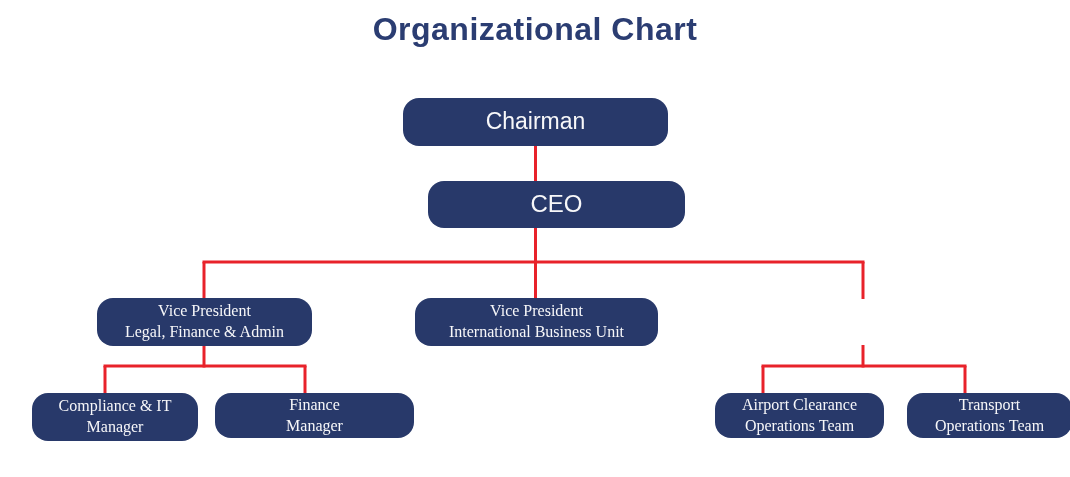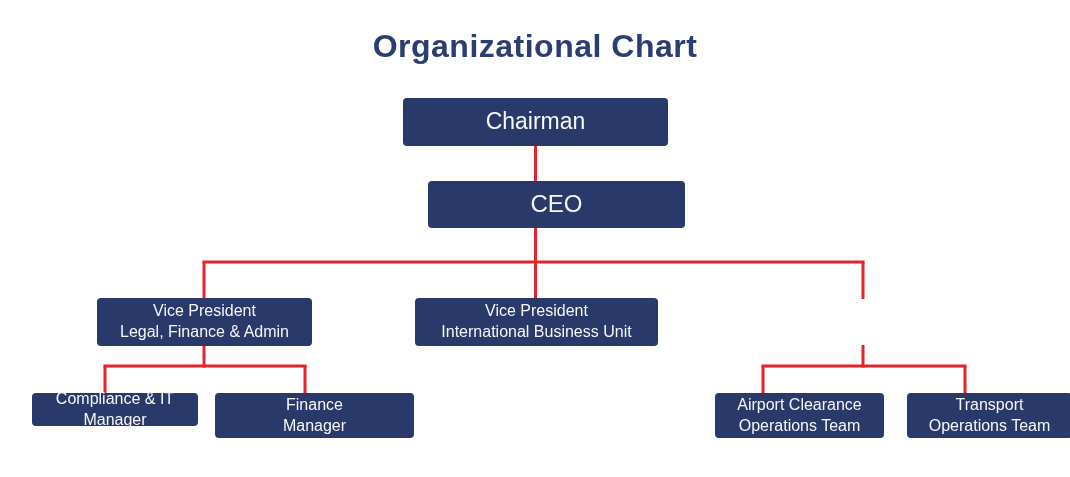--- a/index.html
+++ b/index.html
@@ -19,21 +19,21 @@
   .canvas {
     position: relative;
     width: 1070px;
     height: 477px;
     background: var(--color-background);
     overflow: hidden;
   }
   .chart-title {
     position: absolute;
     left: 0;
-    top: 28px;
+    top: 11px;
     width: 100%;
     margin: 0;
     text-align: center;
     font-size: 32px;
     font-weight: bold;
     letter-spacing: 0.5px;
     color: var(--color-title);
   }
   .connectors {
     position: absolute;
@@ -47,34 +47,34 @@
     stroke-width: 3;
   }
   .node {
     position: absolute;
     display: flex;
     align-items: center;
     justify-content: center;
     text-align: center;
     background: var(--color-box);
     color: var(--color-box_text);
-    border-radius: 4px;
+    border-radius: 16px;
     white-space: pre-line;
     line-height: 1.3;
   }
   .node.lvl1 { font-size: 23px; line-height: 1.1; }
   .node.lvl1b { font-size: 24px; line-height: 1.1; }
-  .node.lvl2, .node.lvl3 { font-size: 16px; }
+  .node.lvl2, .node.lvl3 { font-size: 16px; font-family: Liberation Serif, serif; }
 
   #n-chairman   { left: 403px; top:  98px; width: 265px; height: 48px; }
   #n-ceo        { left: 428px; top: 181px; width: 257px; height: 47px; }
   #n-vp-legal   { left:  97px; top: 298px; width: 215px; height: 48px; }
   #n-vp-intl    { left: 415px; top: 298px; width: 243px; height: 48px; }
   #n-asst-ops   { left: 768px; top: 298px; width: 192px; height: 48px; }
-  #n-compliance { left:  32px; top: 393px; width: 166px; height: 33px; }
+  #n-compliance { left:  32px; top: 393px; width: 166px; height: 48px; }
   #n-finance    { left: 215px; top: 393px; width: 199px; height: 45px; }
   #n-airport    { left: 715px; top: 393px; width: 169px; height: 45px; }
   #n-transport  { left: 907px; top: 393px; width: 165px; height: 45px; }
 </style>
 </head>
 <body>
 
 <div class="canvas">
 
   <h1 class="chart-title">Organizational Chart</h1>

